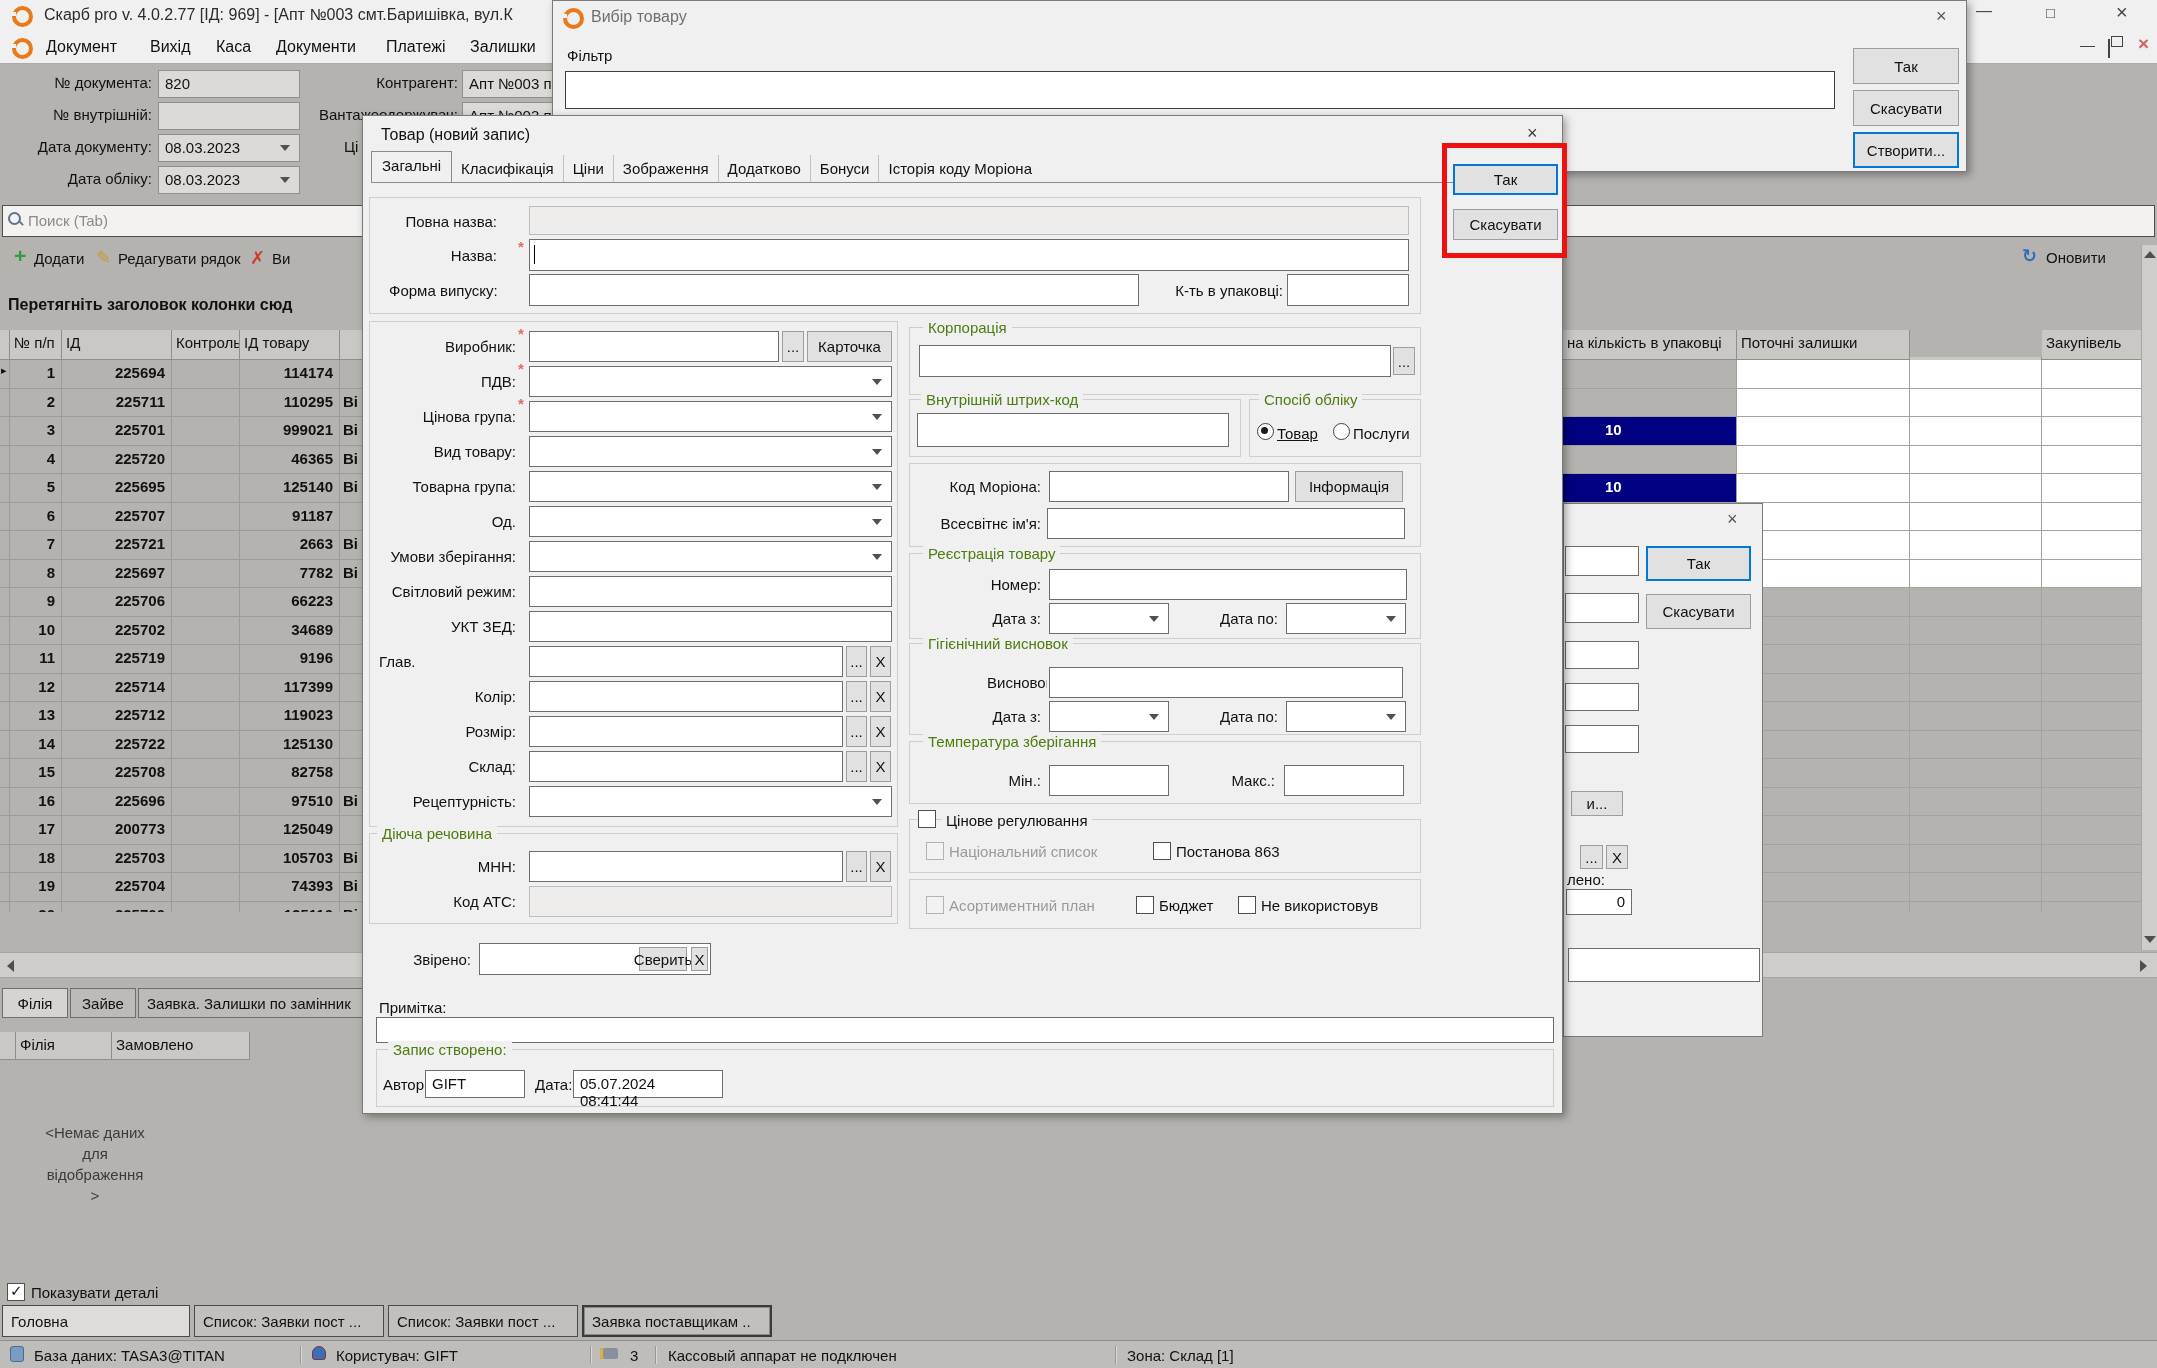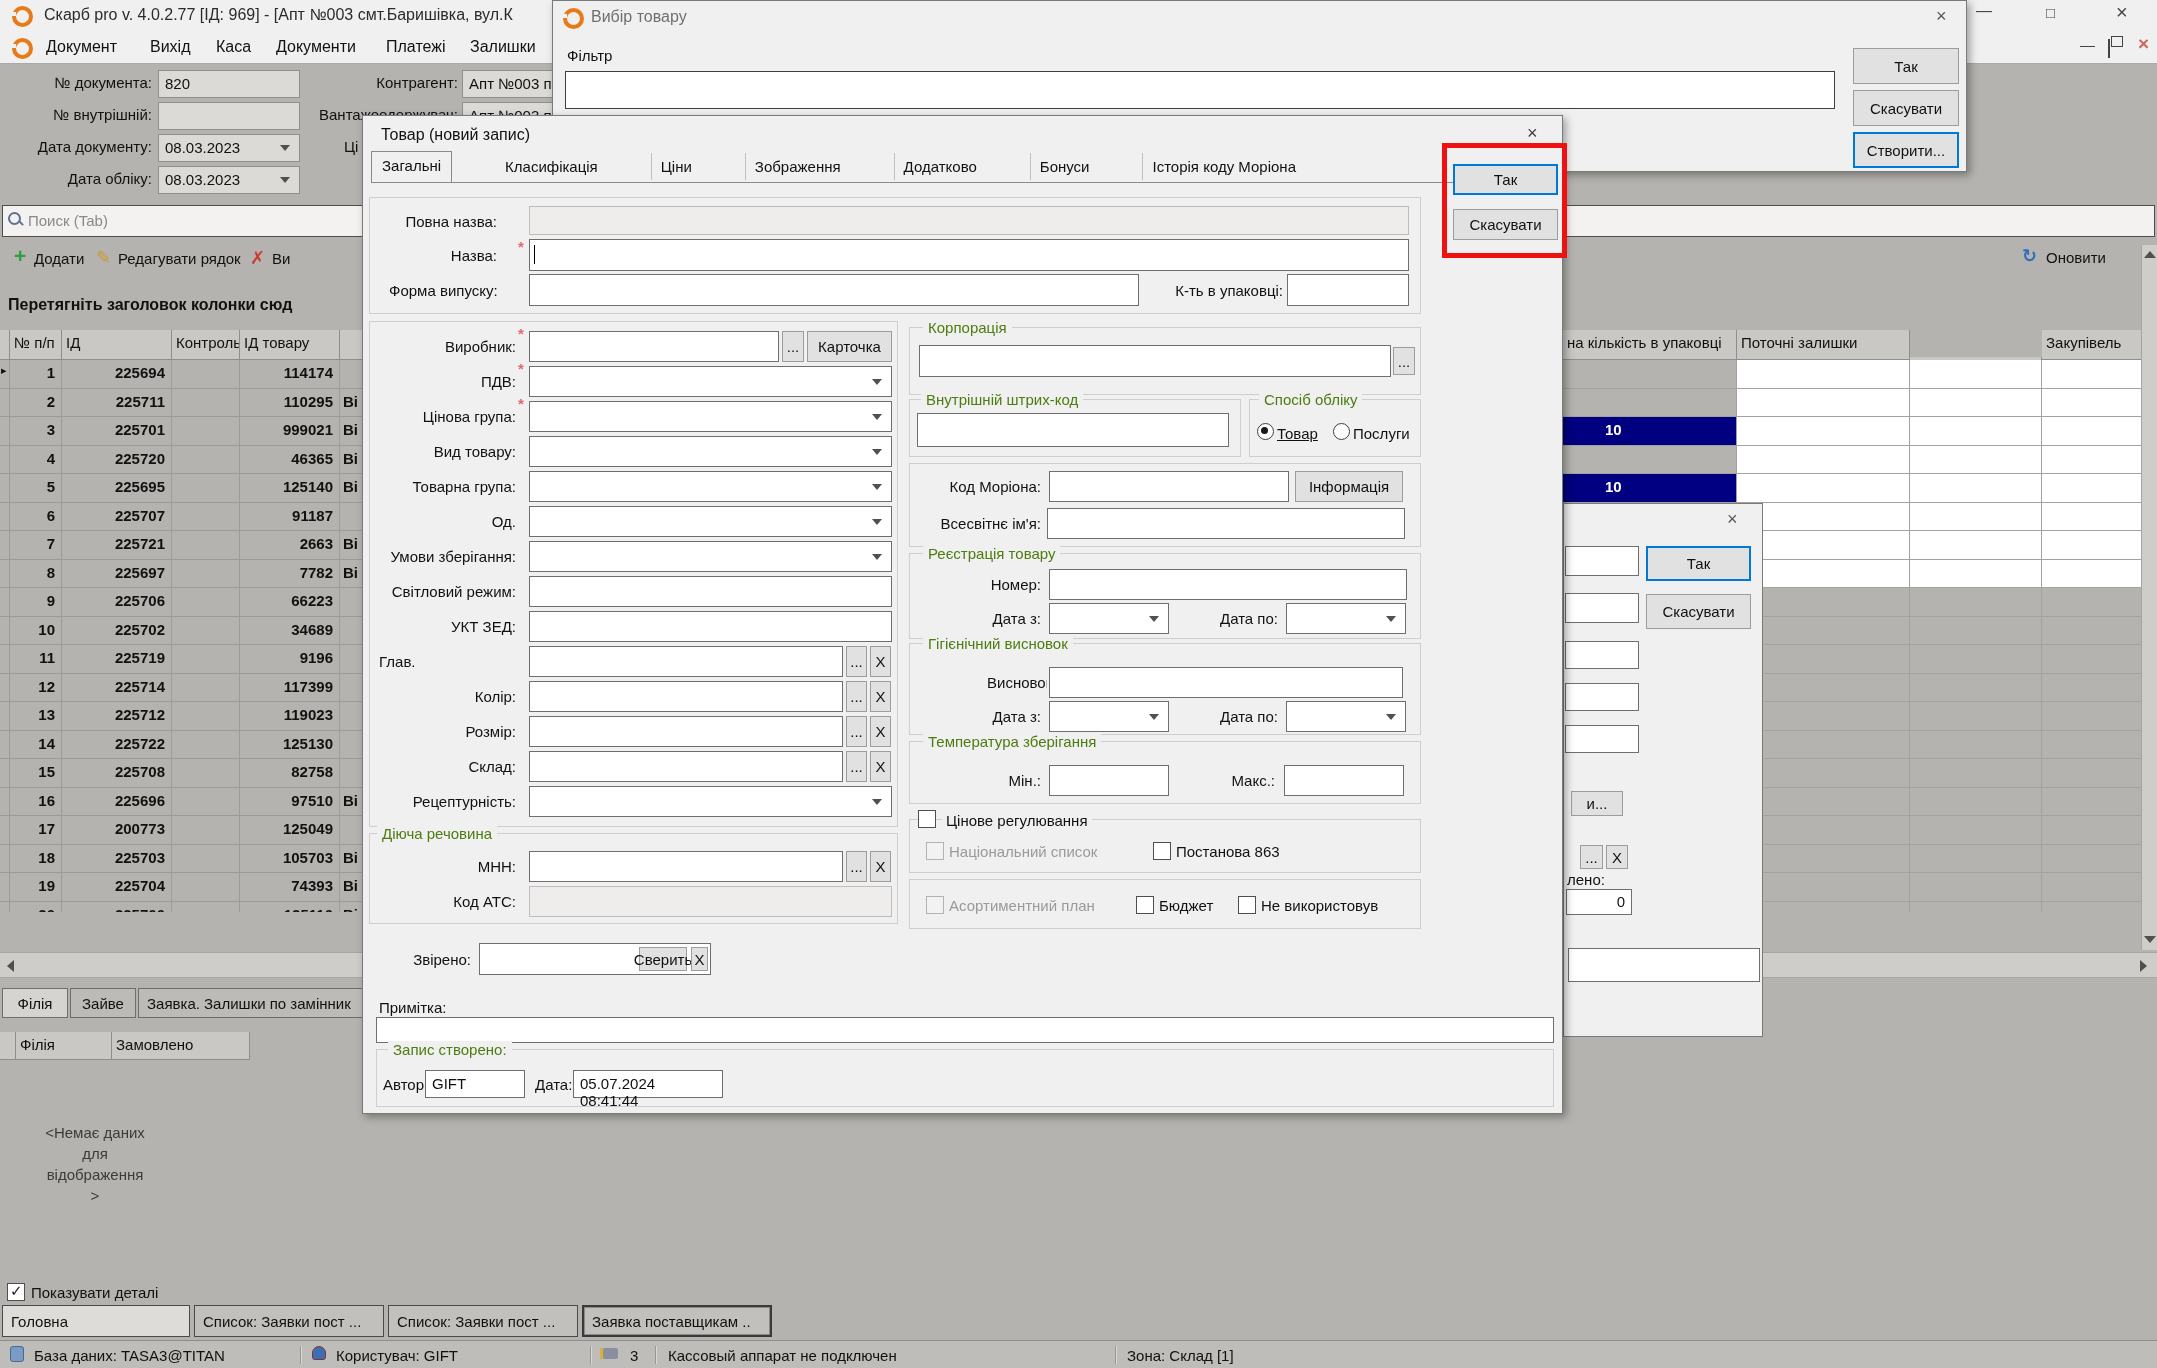--- a/index.html
+++ b/index.html
@@ -519,21 +519,21 @@
       </div>
     <div class="lbl" style="left:3px;top:367px;">лено:</div>
     <div class="inp" style="left:2px;top:385px;width:66px;height:26px;text-align:right;padding:3px 6px;"><span>0</span></div>
     <div class="inp" style="left:4px;top:444px;width:192px;height:34px;"></div>
   </div>
 
   <div class="dlg" style="left:362px;top:115px;width:1201px;height:999px;z-index:8;">
     <div class="lbl" style="left:18px;top:10px;font-size:16px;">Товар (новий запис)</div>
     <div class="lbl xglyph" style="left:1164px;top:8px;">×</div>
 
-    <div class="abs" style="left:8px;top:34px;width:1185px;height:33px;border-bottom:1px solid #8a8a8a;display:flex;align-items:center;gap:44px;">
+    <div class="abs" style="left:8px;top:34px;width:1185px;height:33px;border-bottom:1px solid #8a8a8a;display:flex;align-items:flex-end;">
       <span class="tab-active">Загальні</span>
       <span class="tab-plain" style="border-left:none;">Класифікація</span>
       <span class="tab-plain">Ціни</span>
       <span class="tab-plain">Зображення</span>
       <span class="tab-plain">Додатково</span>
       <span class="tab-plain">Бонуси</span>
       <span class="tab-plain">Історія коду Моріона</span>
     </div>
 
     <div class="grp" style="left:6px;top:81px;width:1052px;height:117px;"></div>

